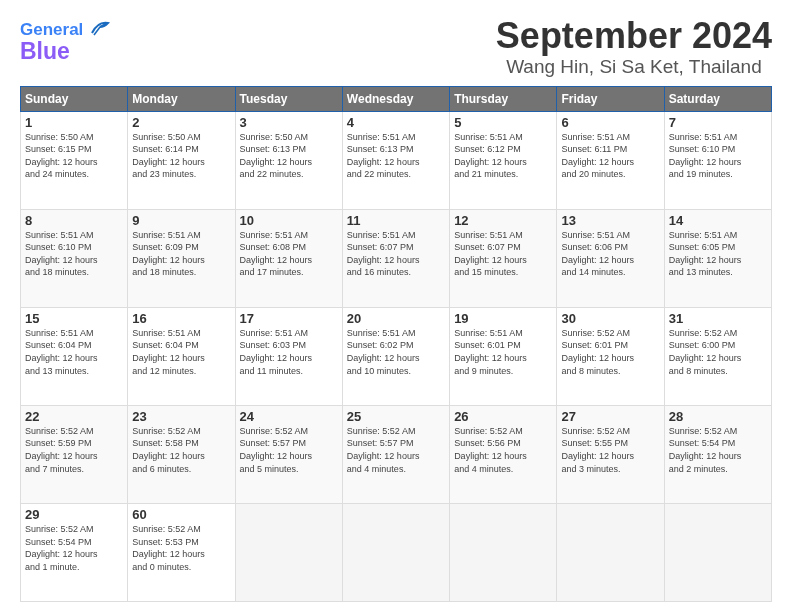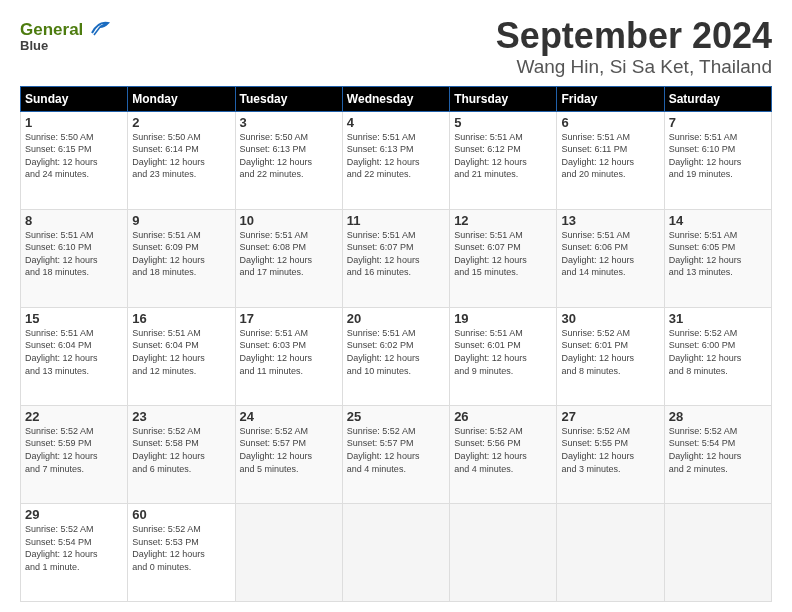--- a/index.html
+++ b/index.html
@@ -22,41 +22,41 @@
       justify-content: space-between;
       align-items: flex-start;
       margin-bottom: 8px;
     }
     .logo {
       display: flex;
       align-items: center;
       margin-top: 4px;
     }
     .title-block {
-      text-align: right;
+      text-align: center;
     }
     .month-title {
       font-size: 36px;
       font-weight: bold;
       color: #333;
       line-height: 1.1;
     }
     .subtitle {
       font-size: 19px;
       color: #555;
     }
     .calendar {
       flex: 1;
       border: 1px solid #ccc;
       border-collapse: collapse;
       width: 100%;
       table-layout: fixed;
     }
     .calendar th {
-      background-color: #000000;
+      background-color: #737373;
       color: #fff;
       font-size: 12px;
       font-weight: bold;
       padding: 5px 4px;
       text-align: left;
       border: 1px solid #2060aa;
     }
     .calendar td {
       vertical-align: top;
       padding: 3px 4px;
@@ -93,28 +93,28 @@
   </style>
 </head>
 <body>
 
 <div class="page">
   <div class="header">
     <div class="logo">
       <div>
         <div style="display:flex;align-items:center;">
           <div style="font-size:17px;font-weight:bold;color:#333;line-height:1.15;">
-            <span style="color:#4d7c0f;text-align:right;">General</span>
+            <span style="color:#3b82f6;text-align:right;">General</span>
             <svg width="22" height="18" viewBox="0 0 22 18" style="display:inline-block;vertical-align:middle;margin-left:2px;margin-top:-6px;">
               <path d="M2 14 Q8 2 18 4 Q14 8 10 8 Q14 6 18 4" stroke="#1a6bbf" stroke-width="2" fill="none"></path>
               <path d="M10 8 Q7 12 4 16" stroke="#1a6bbf" stroke-width="1.5" fill="none"></path>
             </svg>
           </div>
         </div>
-        <div style="font-size:13px;font-weight:bold;color:#404040;margin-top:-2px;">Blue</div>
+        <div style="font-size:23px;font-weight:bold;color:#8b5cf6;margin-top:-2px;">Blue</div>
       </div>
     </div>
     <div class="title-block">
       <div class="month-title">September 2024</div>
       <div class="subtitle">Wang Hin, Si Sa Ket, Thailand</div>
     </div>
   </div>
 
   <table class="calendar">
     <thead>

